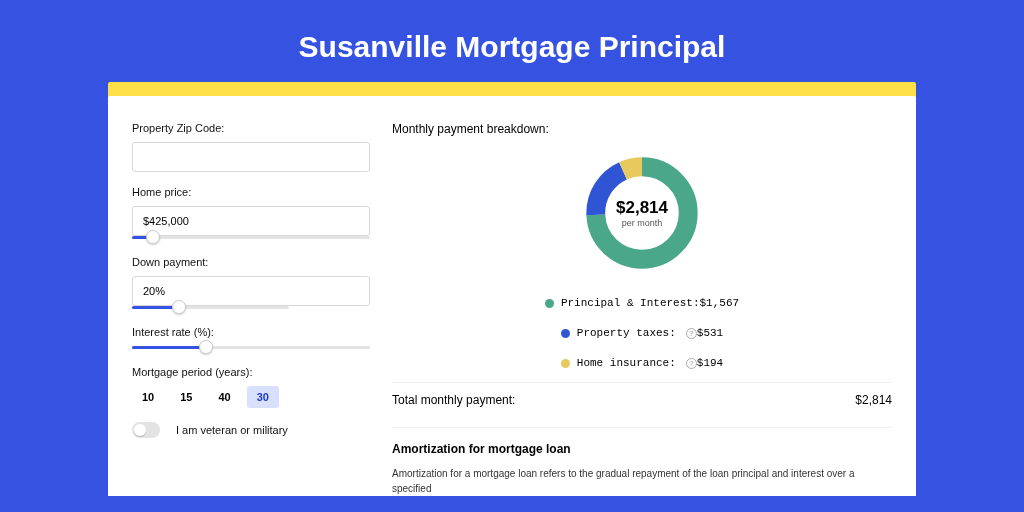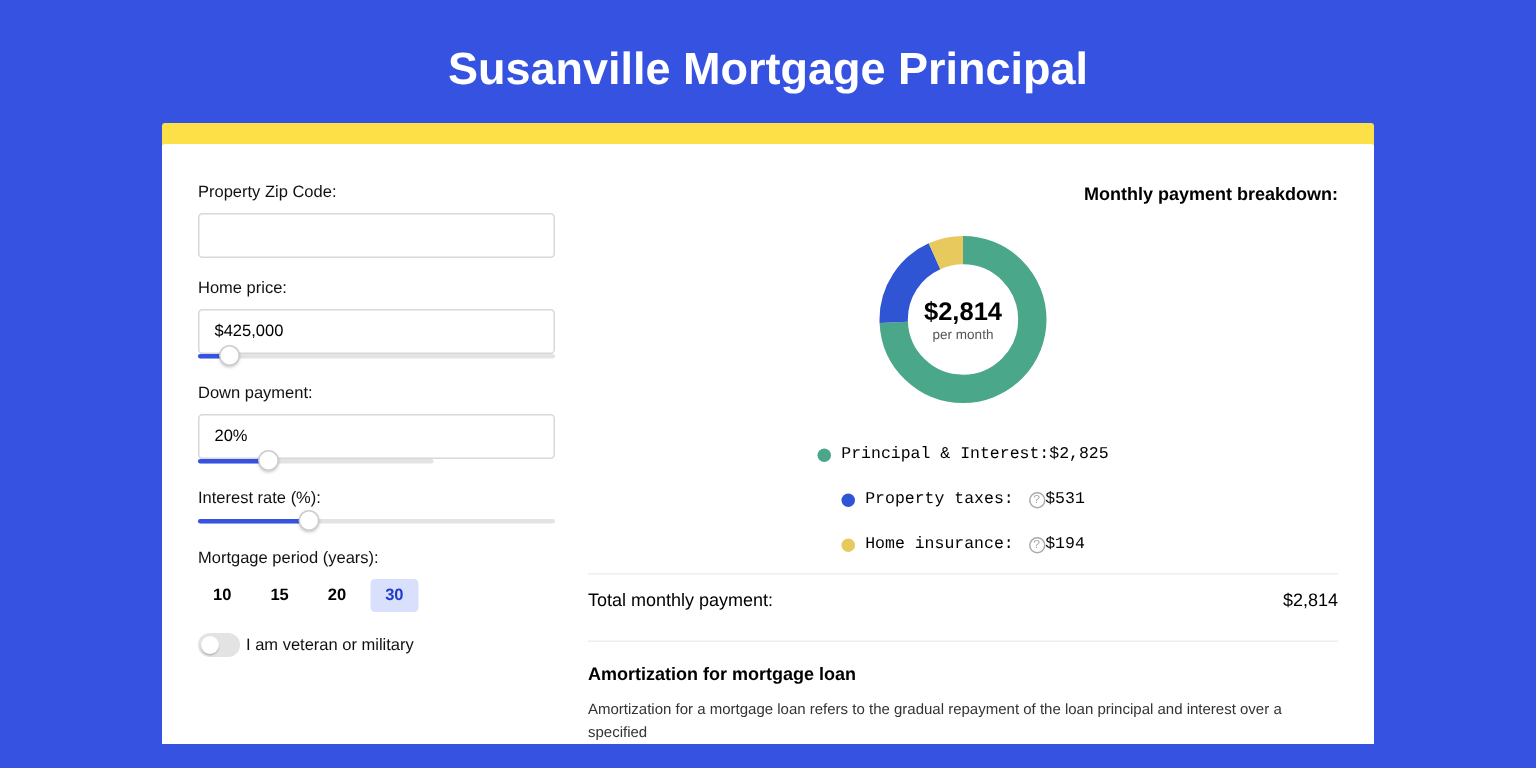--- a/index.html
+++ b/index.html
@@ -85,41 +85,40 @@
   .period-btn {
     padding: 5px 10px;
     font-size: 11px;
     font-weight: 600;
     border: none;
     background: transparent;
     border-radius: 3px;
     cursor: pointer;
   }
   .period-btn.active { background: #d9e0fb; color: #1f3bc7; }
-  .toggle-row { display: flex; align-items: center; gap: 4px; margin-top: 14px; }
+  .toggle-row { display: flex; align-items: center; gap: 16px; margin-top: 14px; }
   .toggle {
     width: 28px; height: 16px;
     background: #e3e3e3;
     border-radius: 10px;
     position: relative;
   }
   .toggle::after {
     content: '';
     position: absolute;
     width: 12px; height: 12px;
     background: #fff;
     border-radius: 50%;
     top: 2px; left: 2px;
     box-shadow: 0 1px 1px rgba(0,0,0,.2);
   }
   .section-title {
     font-size: 12px;
-    font-weight: 700;
+    font-weight: 400;
     margin-bottom: 12px;
-    text-align: right;
   }
   .donut-wrap {
     display: flex;
     justify-content: center;
     padding: 4px 0 14px;
   }
   .donut { position: relative; width: 122px; height: 122px; }
   .donut svg { width: 122px; height: 122px; transform: rotate(-90deg); }
   .donut-center {
     position: absolute;
@@ -212,21 +211,21 @@
           <div class="slider-fill" style="width:31%"></div>
           <div class="slider-thumb" style="left:31%"></div>
         </div>
       </div>
 
       <div class="group">
         <div class="field-label">Mortgage period (years):</div>
         <div class="period-row">
           <button class="period-btn">10</button>
           <button class="period-btn">15</button>
-          <button class="period-btn">20</button>
+          <button class="period-btn">40</button>
           <button class="period-btn active">30</button>
         </div>
       </div>
 
       <div class="toggle-row">
         <div class="toggle"></div>
         <span class="field-label" style="margin:0">I am veteran or military</span>
       </div>
 
     </div>
@@ -246,21 +245,21 @@
             <div class="donut-sub">per month</div>
           </div>
         </div>
       </div>
 
       <div class="legend-row">
         <div class="legend-left">
           <span class="dot green"></span>
           <span>Principal &amp; Interest:</span>
         </div>
-        <span class="legend-val">$2,825</span>
+        <span class="legend-val">$1,567</span>
       </div>
 
       <div class="legend-row">
         <div class="legend-left">
           <span class="dot blue"></span>
           <span>Property taxes:</span>
           <span class="info-icon">?</span>
         </div>
         <span class="legend-val">$531</span>
       </div>

